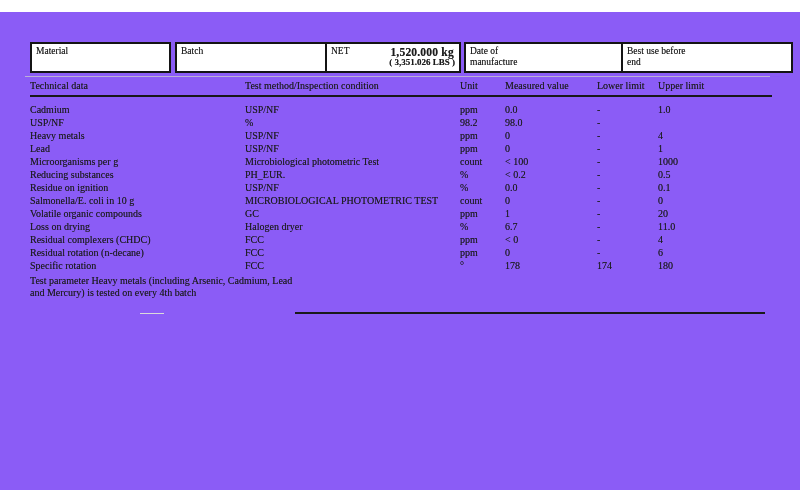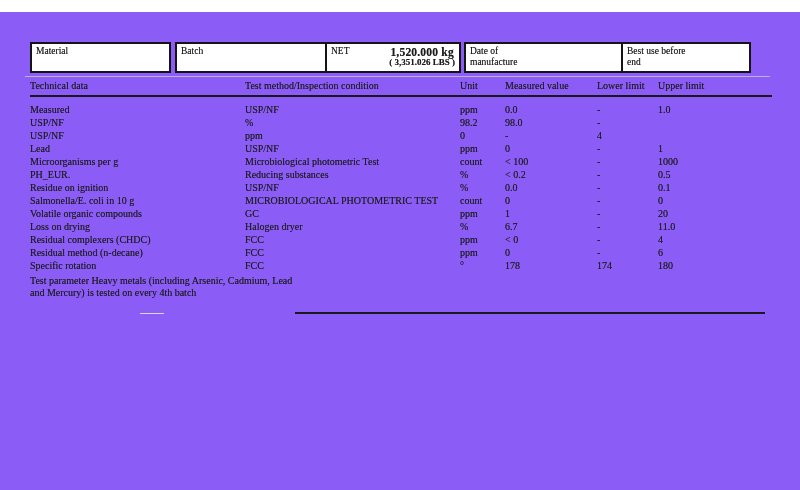--- a/index.html
+++ b/index.html
@@ -11,21 +11,21 @@
   
   .box{
     position:absolute;top:30px;height:31px;border:2px solid #141414;background:#fff;
     font-size:9.5px;line-height:10.5px;padding:2px 4px;
     text-shadow:0 0 .4px rgba(20,20,20,.6);
   }
   .box-material{left:30px;width:141px;}
   .box-batch{left:175px;width:170px;}
   .box-net{left:325px;width:136px;display:flex;justify-content:space-between;}
   .box-date{left:464px;width:164px;}
-  .box-best{left:621px;width:130px;}
+  .box-best{left:621px;width:172px;}
   .net-vals{text-align:center;margin-top:1px;line-height:10px;}
   .net-kg{font-size:11.5px;font-weight:bold;letter-spacing:.2px;}
   .net-lbs{font-size:9px;font-weight:bold;}
   .hdr-smear{position:absolute;left:25px;top:64px;width:745px;height:1px;background:#cccccc;opacity:.75;}
   
   .table-area{position:absolute;left:30px;top:68px;width:740px;}
   .thead,.tr{display:grid;grid-template-columns:215px 215px 45px 92px 61px 112px;}
   .th{
     font-size:10px;line-height:12px;height:12px;white-space:nowrap;
     text-shadow:0 0 .4px rgba(20,20,20,.55);
@@ -73,35 +73,36 @@
         <div class="th c0">Technical data</div>
         <div class="th c1">Test method/Inspection condition</div>
         <div class="th c2">Unit</div>
         <div class="th c3">Measured value</div>
         <div class="th c4">Lower limit</div>
         <div class="th c5">Upper limit</div>
       </div>
     <div class="head-rule"></div>
     <div id="tbody">
         <div class="tr">
-          <div class="td c0">Measured</div>
+          <div class="td c0">Cadmium</div>
           <div class="td c1">USP/NF</div>
           <div class="td c2">ppm</div>
           <div class="td c3">0.0</div>
           <div class="td c4">-</div>
           <div class="td c5">1.0</div>
         </div>
         <div class="tr">
           <div class="td c1">USP/NF</div>
           <div class="td c2">%</div>
           <div class="td c3">98.2</div>
           <div class="td c4">98.0</div>
           <div class="td c5">-</div>
         </div>
         <div class="tr">
+          <div class="td c0">Heavy metals</div>
           <div class="td c1">USP/NF</div>
           <div class="td c2">ppm</div>
           <div class="td c3">0</div>
           <div class="td c4">-</div>
           <div class="td c5">4</div>
         </div>
         <div class="tr">
           <div class="td c0">Lead</div>
           <div class="td c1">USP/NF</div>
           <div class="td c2">ppm</div>
@@ -111,22 +112,22 @@
         </div>
         <div class="tr">
           <div class="td c0">Microorganisms per g</div>
           <div class="td c1">Microbiological photometric Test</div>
           <div class="td c2">count</div>
           <div class="td c3">&lt; 100</div>
           <div class="td c4">-</div>
           <div class="td c5">1000</div>
         </div>
         <div class="tr">
+          <div class="td c0">Reducing substances</div>
           <div class="td c1">PH_EUR.</div>
-          <div class="td c0">Reducing substances</div>
           <div class="td c2">%</div>
           <div class="td c3">&lt; 0.2</div>
           <div class="td c4">-</div>
           <div class="td c5">0.5</div>
         </div>
         <div class="tr">
           <div class="td c0">Residue on ignition</div>
           <div class="td c1">USP/NF</div>
           <div class="td c2">%</div>
           <div class="td c3">0.0</div>
@@ -159,21 +160,21 @@
         </div>
         <div class="tr">
           <div class="td c0">Residual complexers (CHDC)</div>
           <div class="td c1">FCC</div>
           <div class="td c2">ppm</div>
           <div class="td c3">&lt; 0</div>
           <div class="td c4">-</div>
           <div class="td c5">4</div>
         </div>
         <div class="tr">
-          <div class="td c0">Residual method (n-decane)</div>
+          <div class="td c0">Residual rotation (n-decane)</div>
           <div class="td c1">FCC</div>
           <div class="td c2">ppm</div>
           <div class="td c3">0</div>
           <div class="td c4">-</div>
           <div class="td c5">6</div>
         </div>
         <div class="tr">
           <div class="td c0">Specific rotation</div>
           <div class="td c1">FCC</div>
           <div class="td c2">°</div>

